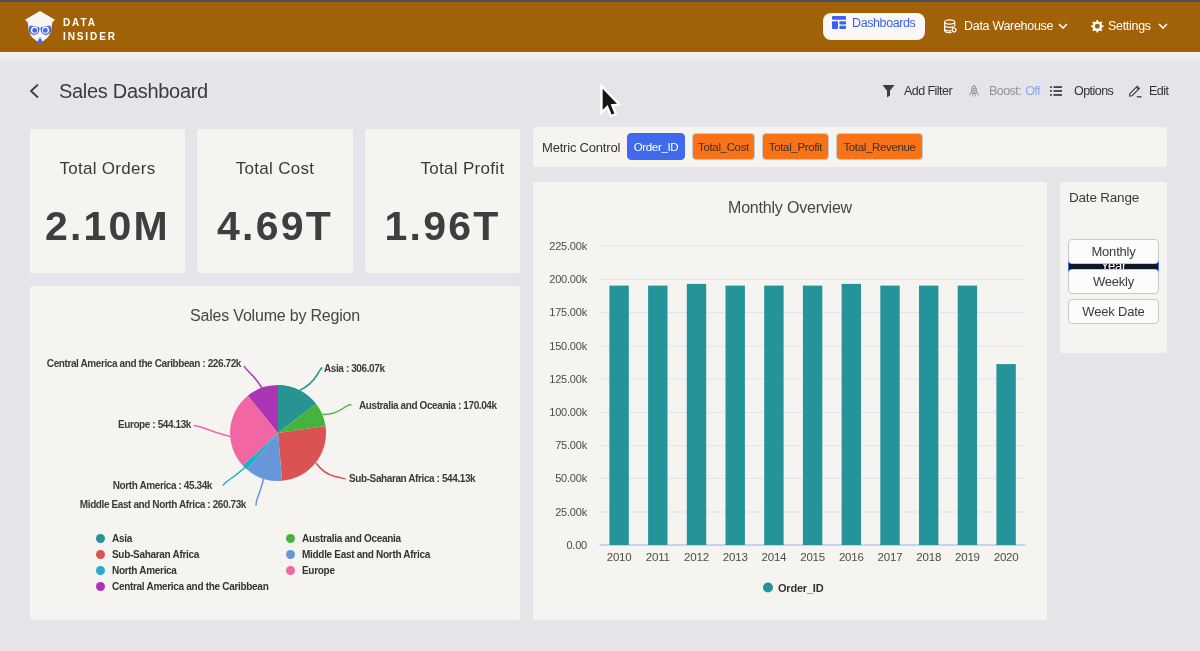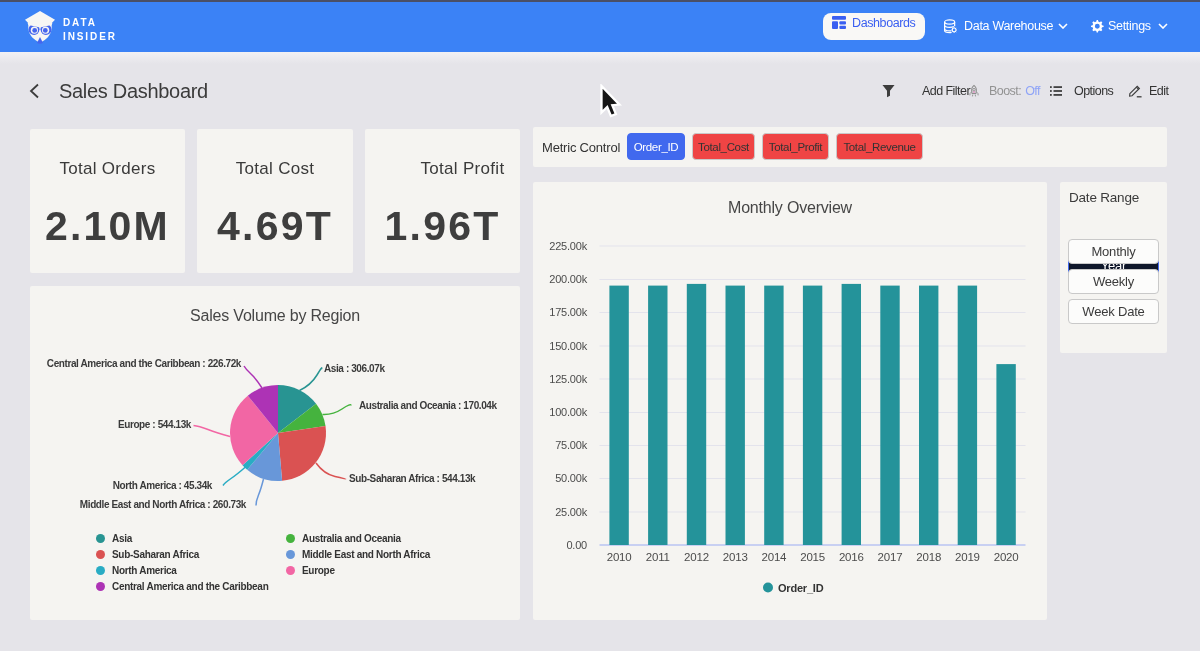--- a/index.html
+++ b/index.html
@@ -1,35 +1,35 @@
 <!DOCTYPE html>
 <html><head>
 <meta charset="utf-8">
 <style>
 * { margin:0; padding:0; box-sizing:border-box; }
 html,body { width:1200px; height:651px; overflow:hidden; }
 body { font-family:"Liberation Sans", sans-serif; background:#e5e4e9; position:relative; }
 .abs { position:absolute; }
-.header { position:absolute; left:0; top:0; width:1200px; height:64px; background:#3b82f6; }
+.header { position:absolute; left:0; top:0; width:1200px; height:64px; background:#a16207; }
 .logo-text { position:absolute; left:63px; top:16px; color:#fff; font-size:10px; font-weight:bold; letter-spacing:1.9px; line-height:13.8px; }
 .dash-btn { position:absolute; left:823px; top:13px; width:102px; background:#f9f8f6; border-radius:8px; height:27px; display:flex; align-items:center; padding:0 0 8px 9px; color:#3a5ff1; font-size:12.5px; font-weight:500; letter-spacing:-0.4px; }
 .hdr-item { position:absolute; top:0; height:52px; display:flex; align-items:center; font-size:12.5px; letter-spacing:-0.3px; color:#fff; }
 .titlebar { position:absolute; left:0; top:52px; width:1200px; height:75px; background:linear-gradient(#f2f1f4, #e5e4e9 12px); }
 .back { position:absolute; left:28px; top:83px; }
 .page-title { position:absolute; left:59px; top:80px; font-size:20px; color:#3b3b3b; letter-spacing:-0.3px; }
 .tbg { position:absolute; top:82px; height:18px; display:flex; align-items:center; font-size:12.5px; font-weight:500; color:#333; letter-spacing:-0.55px; }
 .tbg .lbl { margin-left:9px; }
 .card { position:absolute; background:#f5f4f1; border-radius:2px; }
 .stat-title { text-align:center; font-size:17px; color:#3a3a3a; letter-spacing:0.3px; }
 .stat-value { text-align:center; font-size:41px; font-weight:bold; color:#3e3e3e; letter-spacing:2.2px; }
 .card-title { text-align:center; font-size:16px; color:#464646; letter-spacing:-0.2px; }
 .pie-label { position:absolute; font-size:10px; font-weight:bold; color:#3a3a3a; white-space:nowrap; letter-spacing:-0.4px; }
 .leg { position:absolute; display:flex; align-items:center; height:13px; font-size:10px; font-weight:bold; color:#333; letter-spacing:-0.3px; }
 .leg .dot { width:9px; height:9px; border-radius:50%; margin-right:7px; }
-.chip { height:27px; border-radius:4px; border:1px solid #c9c9c9; background:#ef4444; color:#333; font-size:11.5px; display:flex; align-items:center; justify-content:center; letter-spacing:-0.35px; white-space:nowrap; }
+.chip { height:27px; border-radius:4px; border:1px solid #c9c9c9; background:#f97316; color:#333; font-size:11.5px; display:flex; align-items:center; justify-content:center; letter-spacing:-0.35px; white-space:nowrap; }
 .chip.sel { background:#4169ee; border-color:#4169ee; color:#fff; }
 .drbtn { position:absolute; left:8px; width:91px; height:25px; border:1px solid #c9c9c9; border-radius:4px; background:#fcfcfb; color:#3b3b3b; font-size:13px; display:flex; align-items:center; justify-content:center; letter-spacing:-0.2px; }
 .drbtn.sel { background:#0f172a; border-color:#4169ee; color:#fff;margin-top:44px; }
 </style>
 </head>
 <body>
 
 <div class="header">
     <div style="position:absolute;left:0;top:0;width:1200px;height:2px;background:#4a4f66;"></div>
   <svg class="abs" style="left:25px; top:11px;" width="30" height="33" viewBox="0 0 30 33">
@@ -80,21 +80,21 @@
         <path d="M1 1 L5 5 L9 1" fill="none" stroke="#fff" stroke-width="1.6"></path>
       </svg>
     </div>
 </div>
 
 <div class="titlebar"></div>
 <svg class="back" width="13" height="16" viewBox="0 0 13 16">
     <path d="M10 1.5 L3 8 L10 14.5" fill="none" stroke="#3b3b3b" stroke-width="1.8"></path>
   </svg>
 <div class="page-title">Sales Dashboard</div>
-<div class="tbg" style="left:882px;gap:18px;">
+<div class="tbg" style="left:882px;">
   <svg width="13" height="14" viewBox="0 0 14 14">
       <path d="M0.5 0.5 H13.5 L8.6 6.7 V12.2 L5.4 13.6 V6.7 Z" fill="#3d3d3d"></path>
     </svg>
   <span class="lbl">Add Filter</span>
 </div>
 <div class="tbg" style="left:968px;">
   <svg width="12" height="14" viewBox="0 0 14 15">
     <path d="M7 1 C9.2 2.8 10.2 5.6 9.6 8.6 L9.2 10.4 H4.8 L4.4 8.6 C3.8 5.6 4.8 2.8 7 1 Z" fill="none" stroke="#8e8e8e" stroke-width="1.2"></path>
     <circle cx="7" cy="6" r="1.5" fill="none" stroke="#8e8e8e" stroke-width="1.1"></circle>
       <circle cx="7" cy="8.8" r="0.9" fill="#e264b0"></circle>

